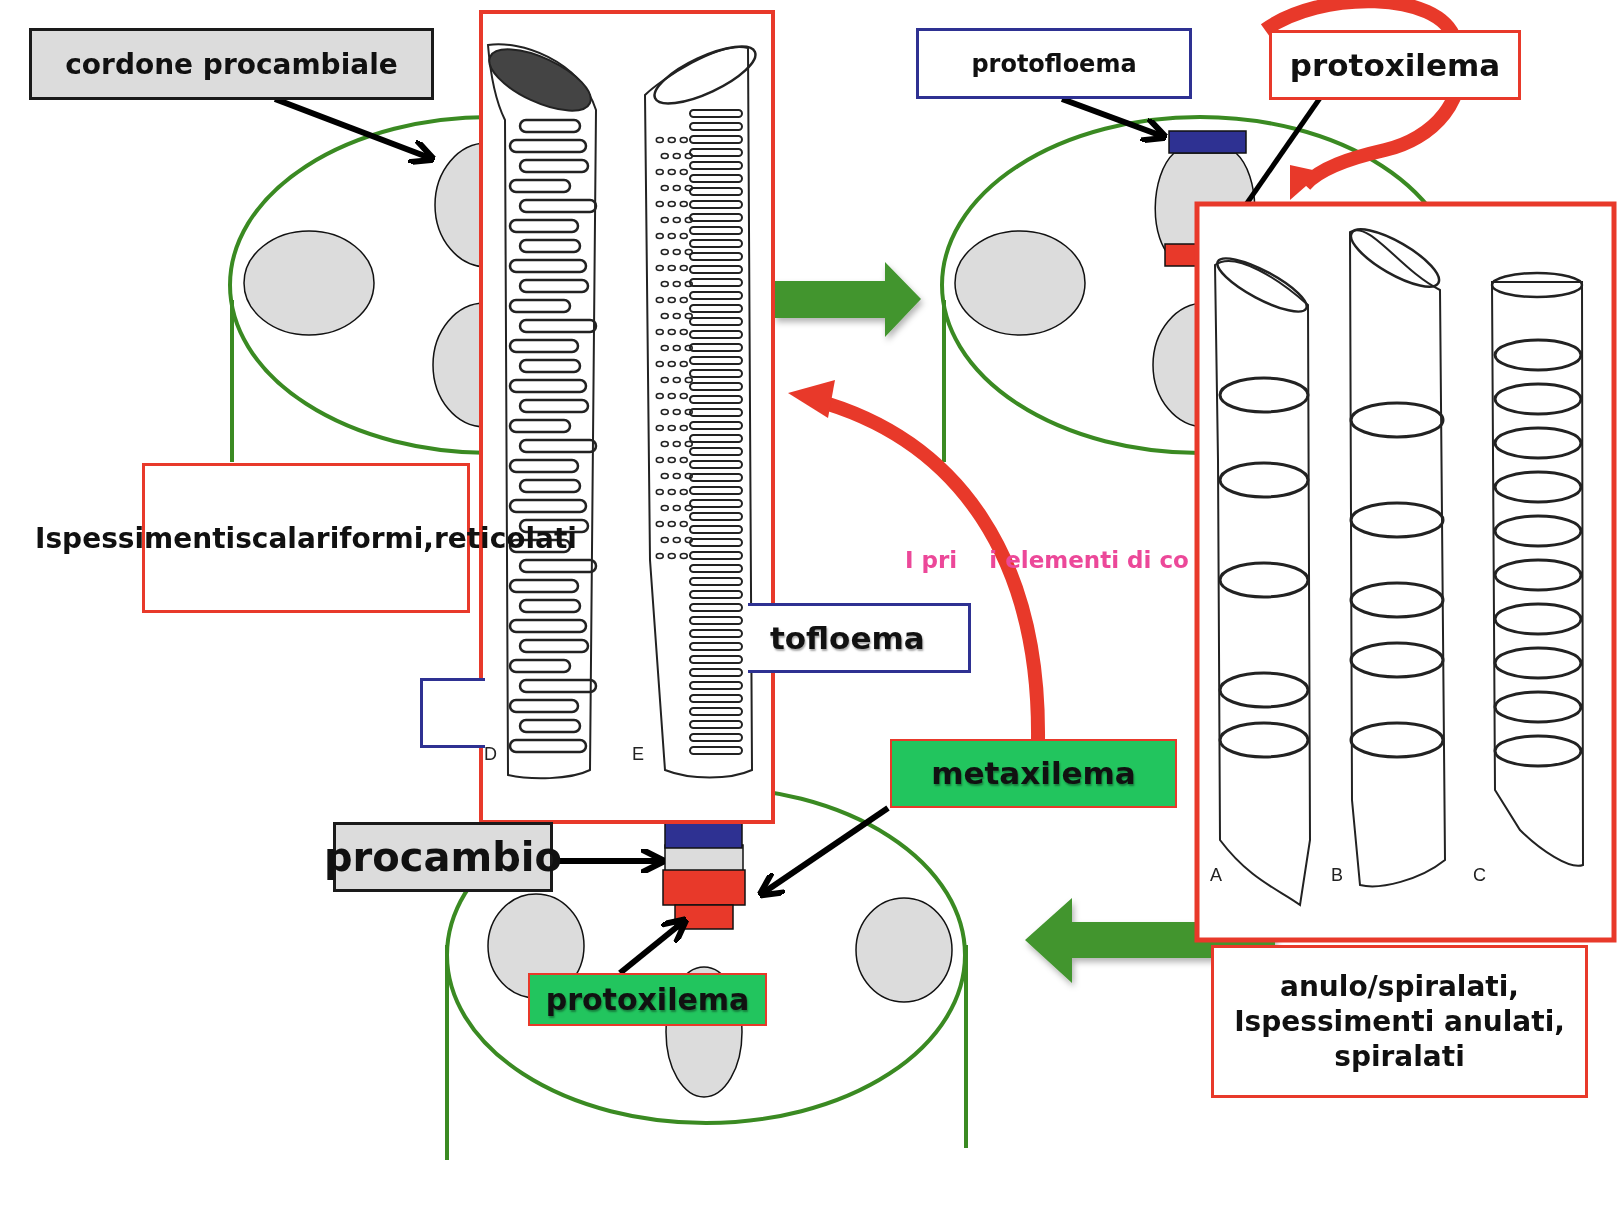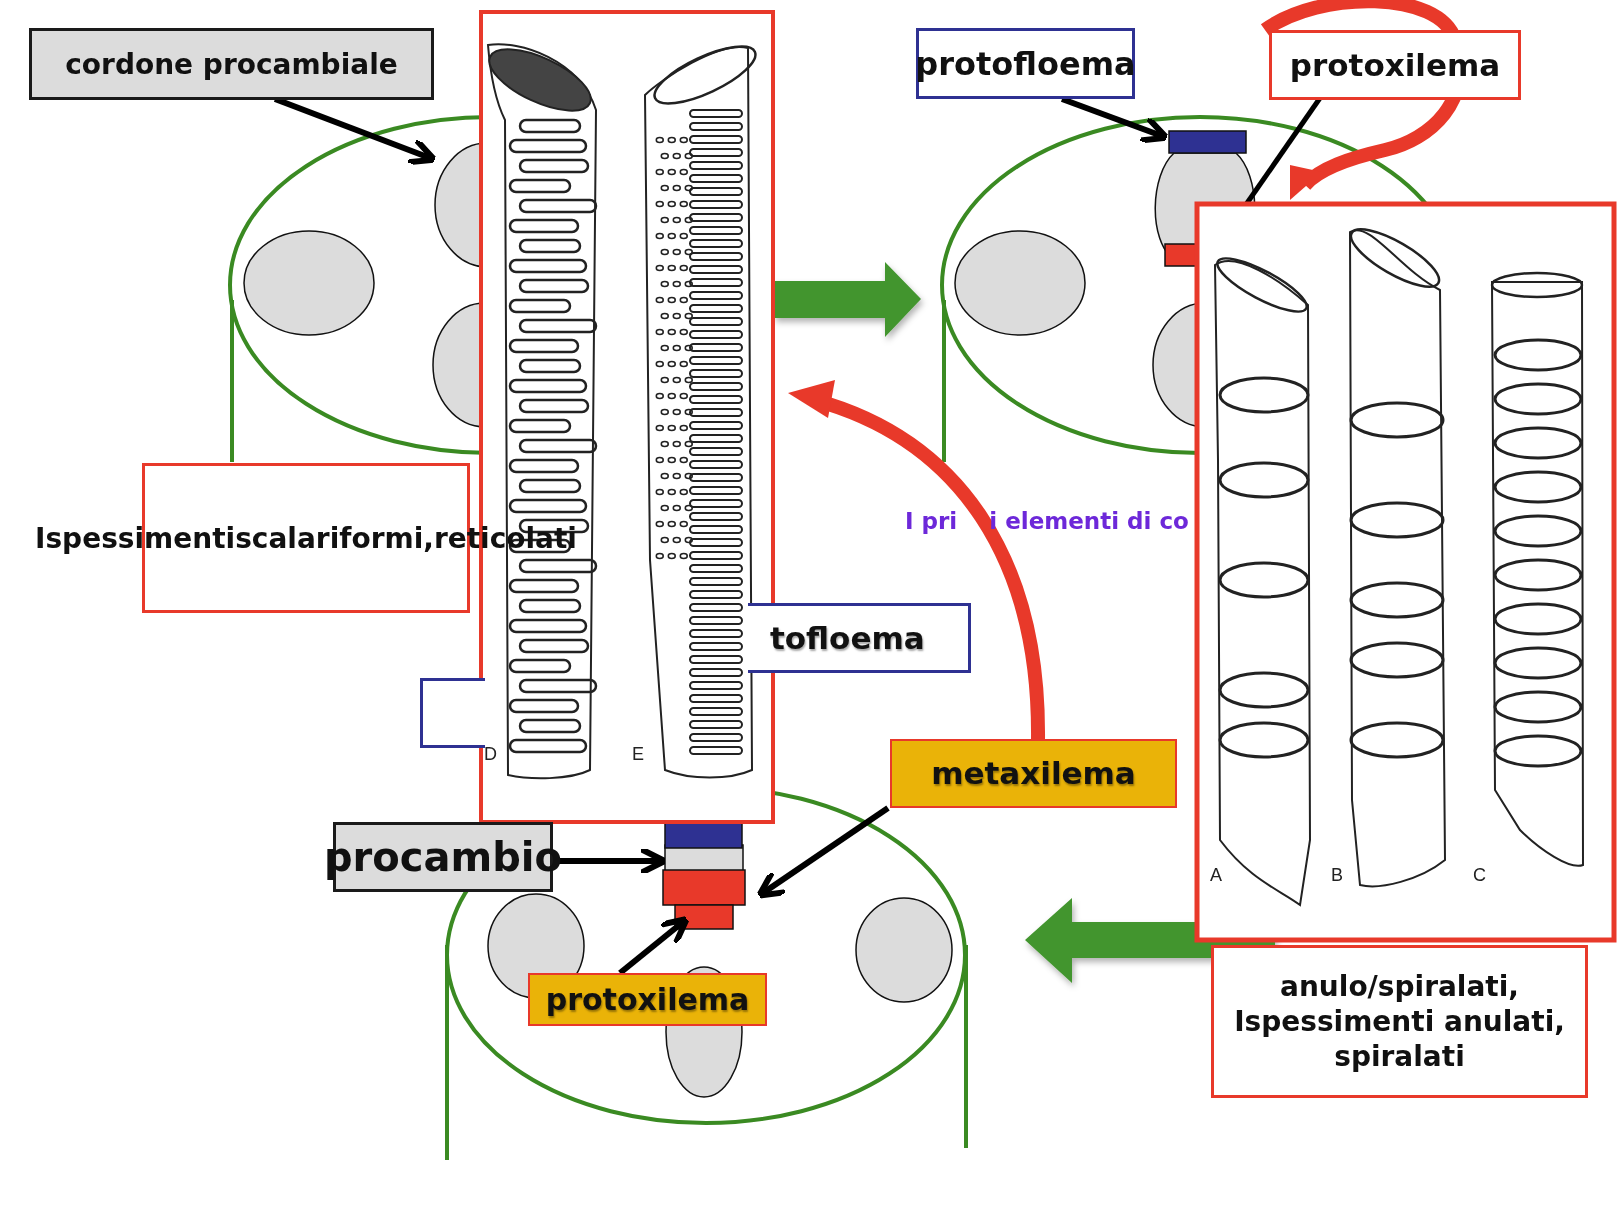--- a/index.html
+++ b/index.html
@@ -4,25 +4,25 @@
 <style>
   html, body { margin:0; padding:0; background:#ffffff; }
   body { width:1620px; height:1214px; position:relative; overflow:hidden;
          font-family:"Liberation Sans", "DejaVu Sans", sans-serif; }
   #diagram { position:absolute; left:0; top:0; }
   .lbl { position:absolute; box-sizing:border-box; display:flex; align-items:center; justify-content:center;
          text-align:center; font-weight:bold; color:#111; line-height:1.25;
          font-family:"DejaVu Sans", "Liberation Sans", sans-serif; }
   .gray-box { background:#dcdcdc; border:3px solid #1a1a1a; }
   .blue-box { background:#ffffff; border:3px solid #2e3192; }
-  .red-box  { background:#eab308; border:2px solid #e8392a; }
+  .red-box  { background:#22c55e; border:2px solid #e8392a; }
   .red-box-thick { background:#ffffff; border:3px solid #e8392a; }
   .shadow { text-shadow: 1px 2px 2px rgba(0,0,0,0.35); }
-  .plain { position:absolute; font-weight:bold; color:#6d28d9; text-align:center; line-height:1.45;
-           font-family:"DejaVu Sans", "Liberation Sans", sans-serif; }
+  .plain { position:absolute; font-weight:bold; color:#ec4899; text-align:center; line-height:1.45;
+           font-family:"DejaVu Sans", "Liberation Sans", sans-serif;margin-top:39px; }
   .fig-letter { position:absolute; font-size:18px; color:#222; font-family:"Liberation Sans", sans-serif; }
 </style>
 </head>
 <body>
 
 <svg id="diagram" width="1620" height="1214" viewBox="0 0 1620 1214" xmlns="http://www.w3.org/2000/svg">
   <defs>
     <marker id="blackHead" viewBox="0 0 10 10" refX="8" refY="5" markerWidth="4" markerHeight="4" orient="auto">
       <path d="M0,0 L10,5 L0,10" fill="none" stroke="#000" stroke-width="2.5"></path>
     </marker>
@@ -289,21 +289,21 @@
         <ellipse cx="1538" cy="707" rx="43" ry="15"></ellipse>
         <ellipse cx="1538" cy="751" rx="43" ry="15"></ellipse>
       </g>
   </g>
 </svg>
 
 <div class="lbl gray-box" style="left:29px;top:28px;width:405px;height:72px;font-size:28px;">
   <span>cordone procambiale</span>
 </div>
 
-<div class="lbl blue-box" style="left:916px;top:28px;width:219px;height:71px;font-size:32px;">
+<div class="lbl blue-box" style="left:916px;top:28px;width:276px;height:71px;font-size:24px;">
   <span>protofloema</span>
 </div>
 
 <div class="lbl red-box-thick" style="left:1269px;top:30px;width:252px;height:70px;font-size:31px;">
   <span>protoxilema</span>
 </div>
 
 <div class="lbl red-box-thick" style="left:142px;top:463px;width:328px;height:150px;font-size:28px;">
   <span>Ispessimenti</span>
   <span>scalariformi,</span>

